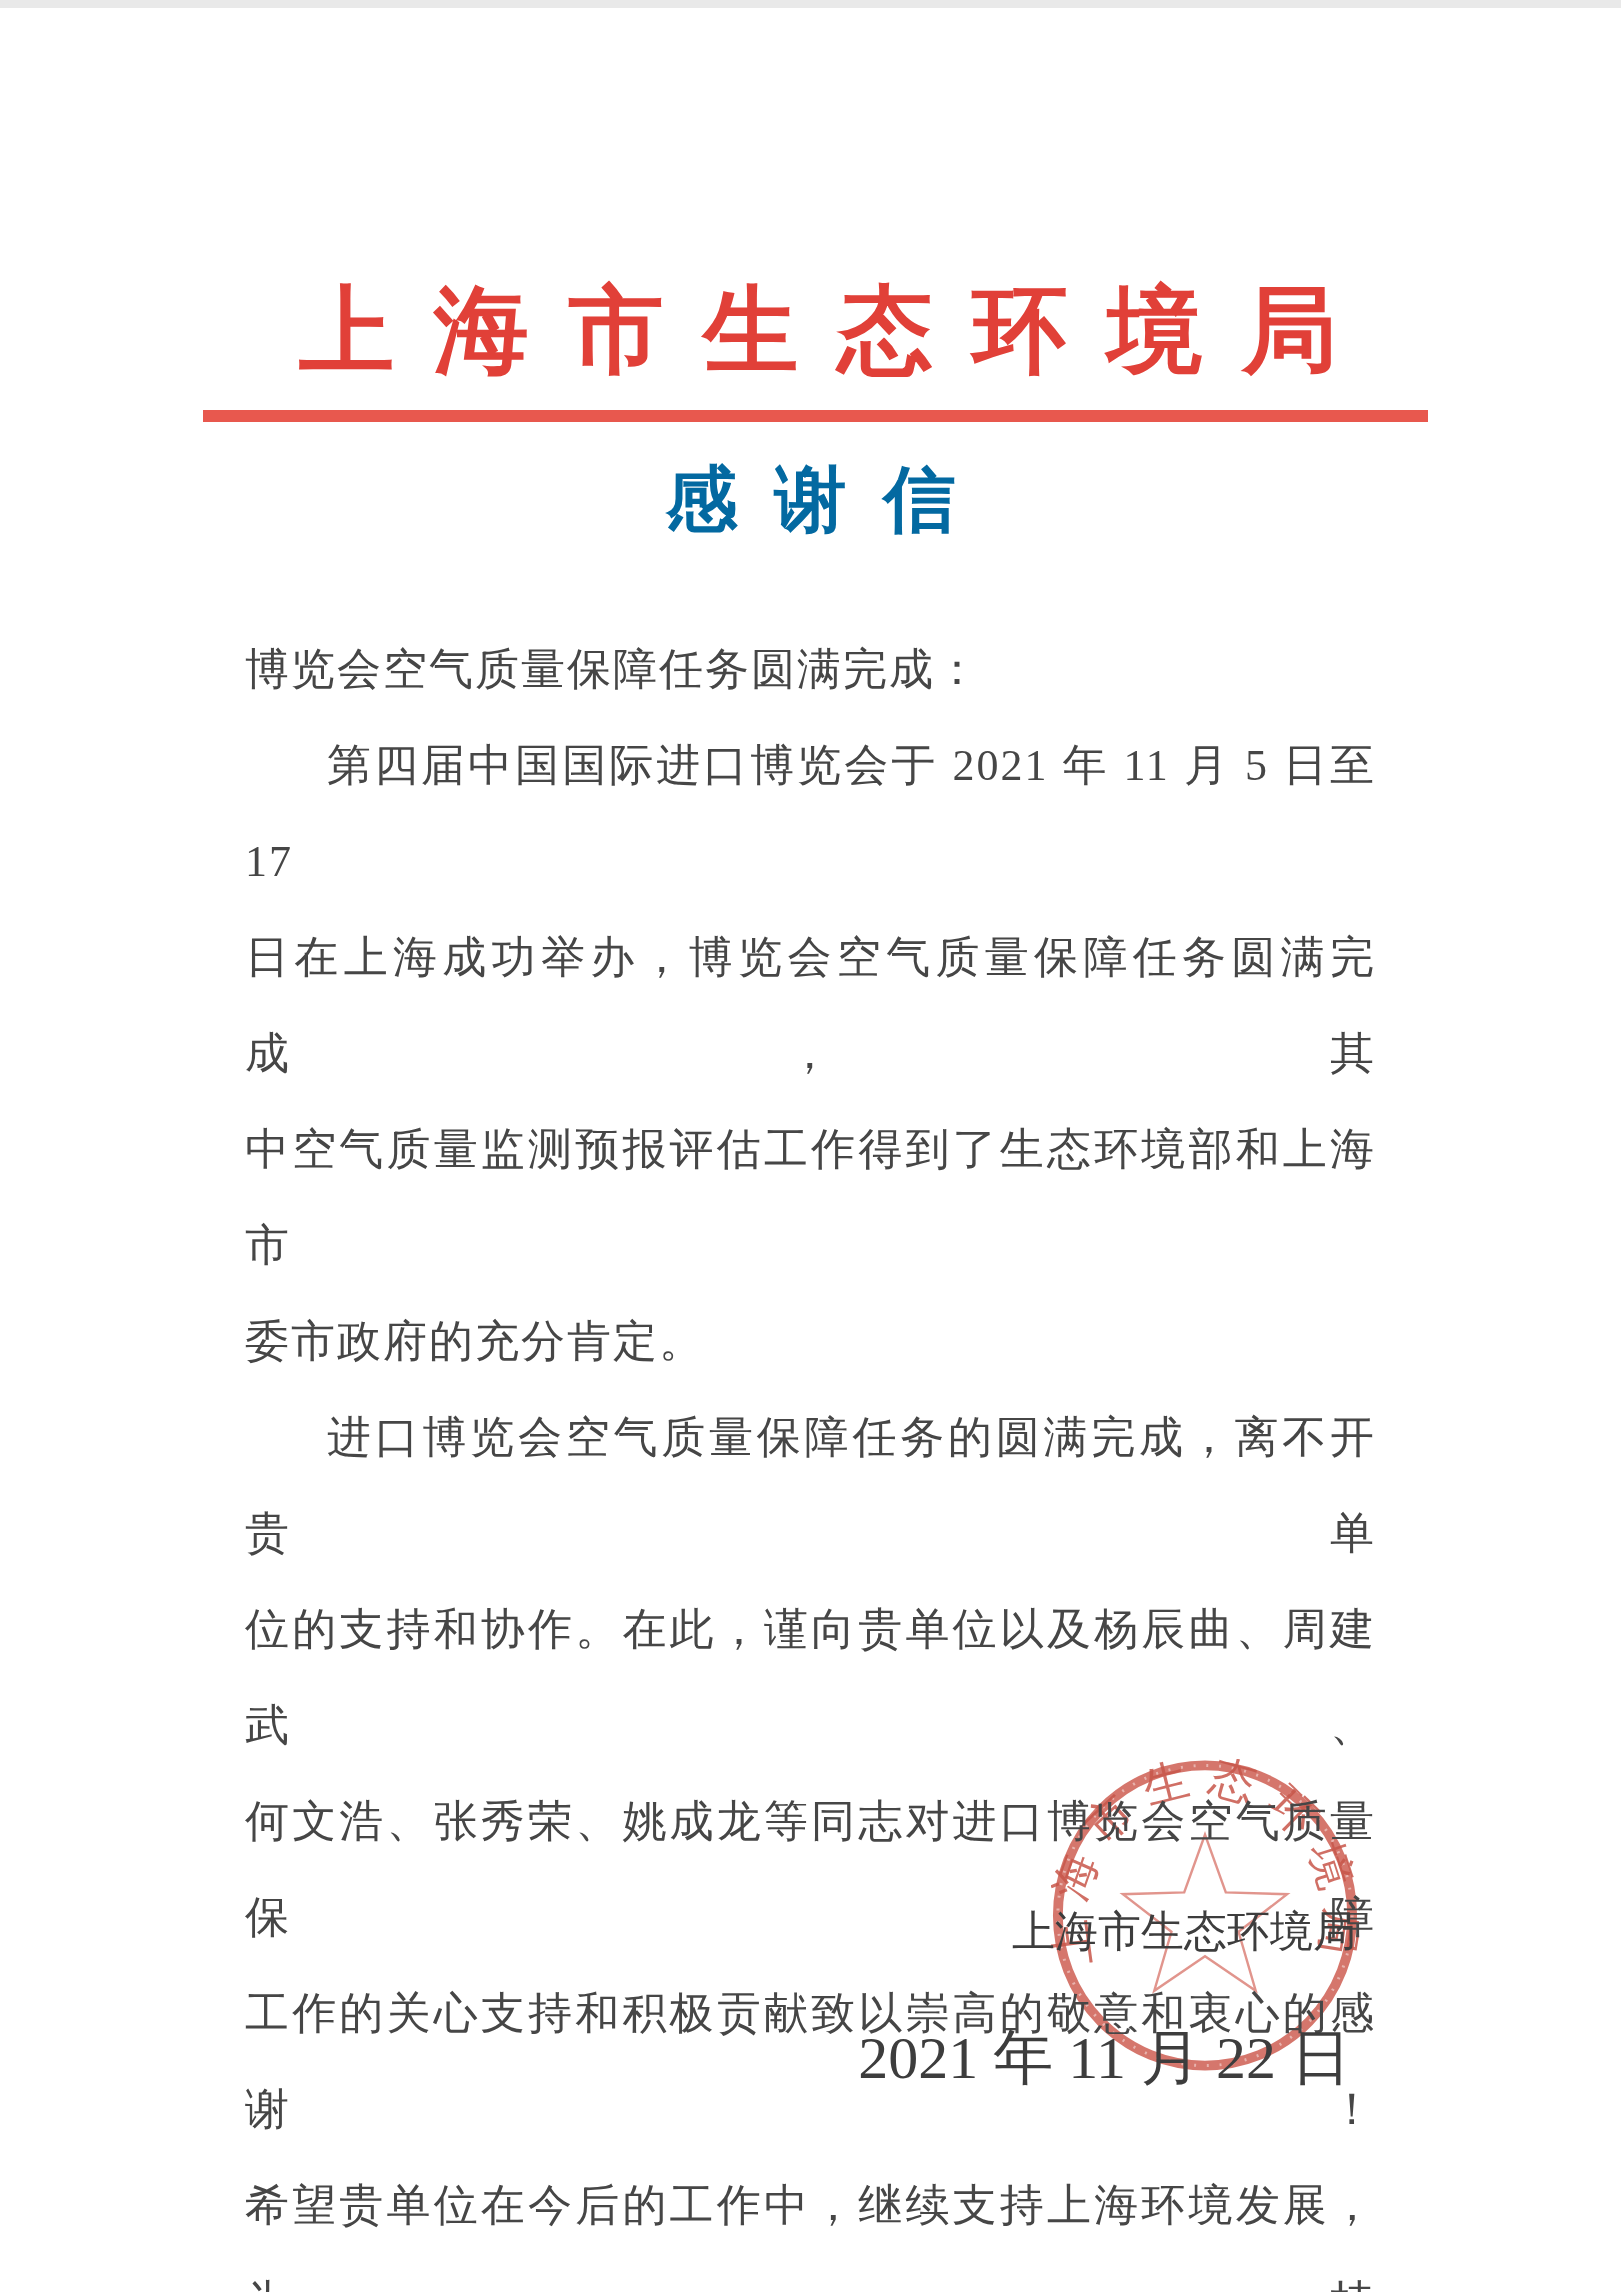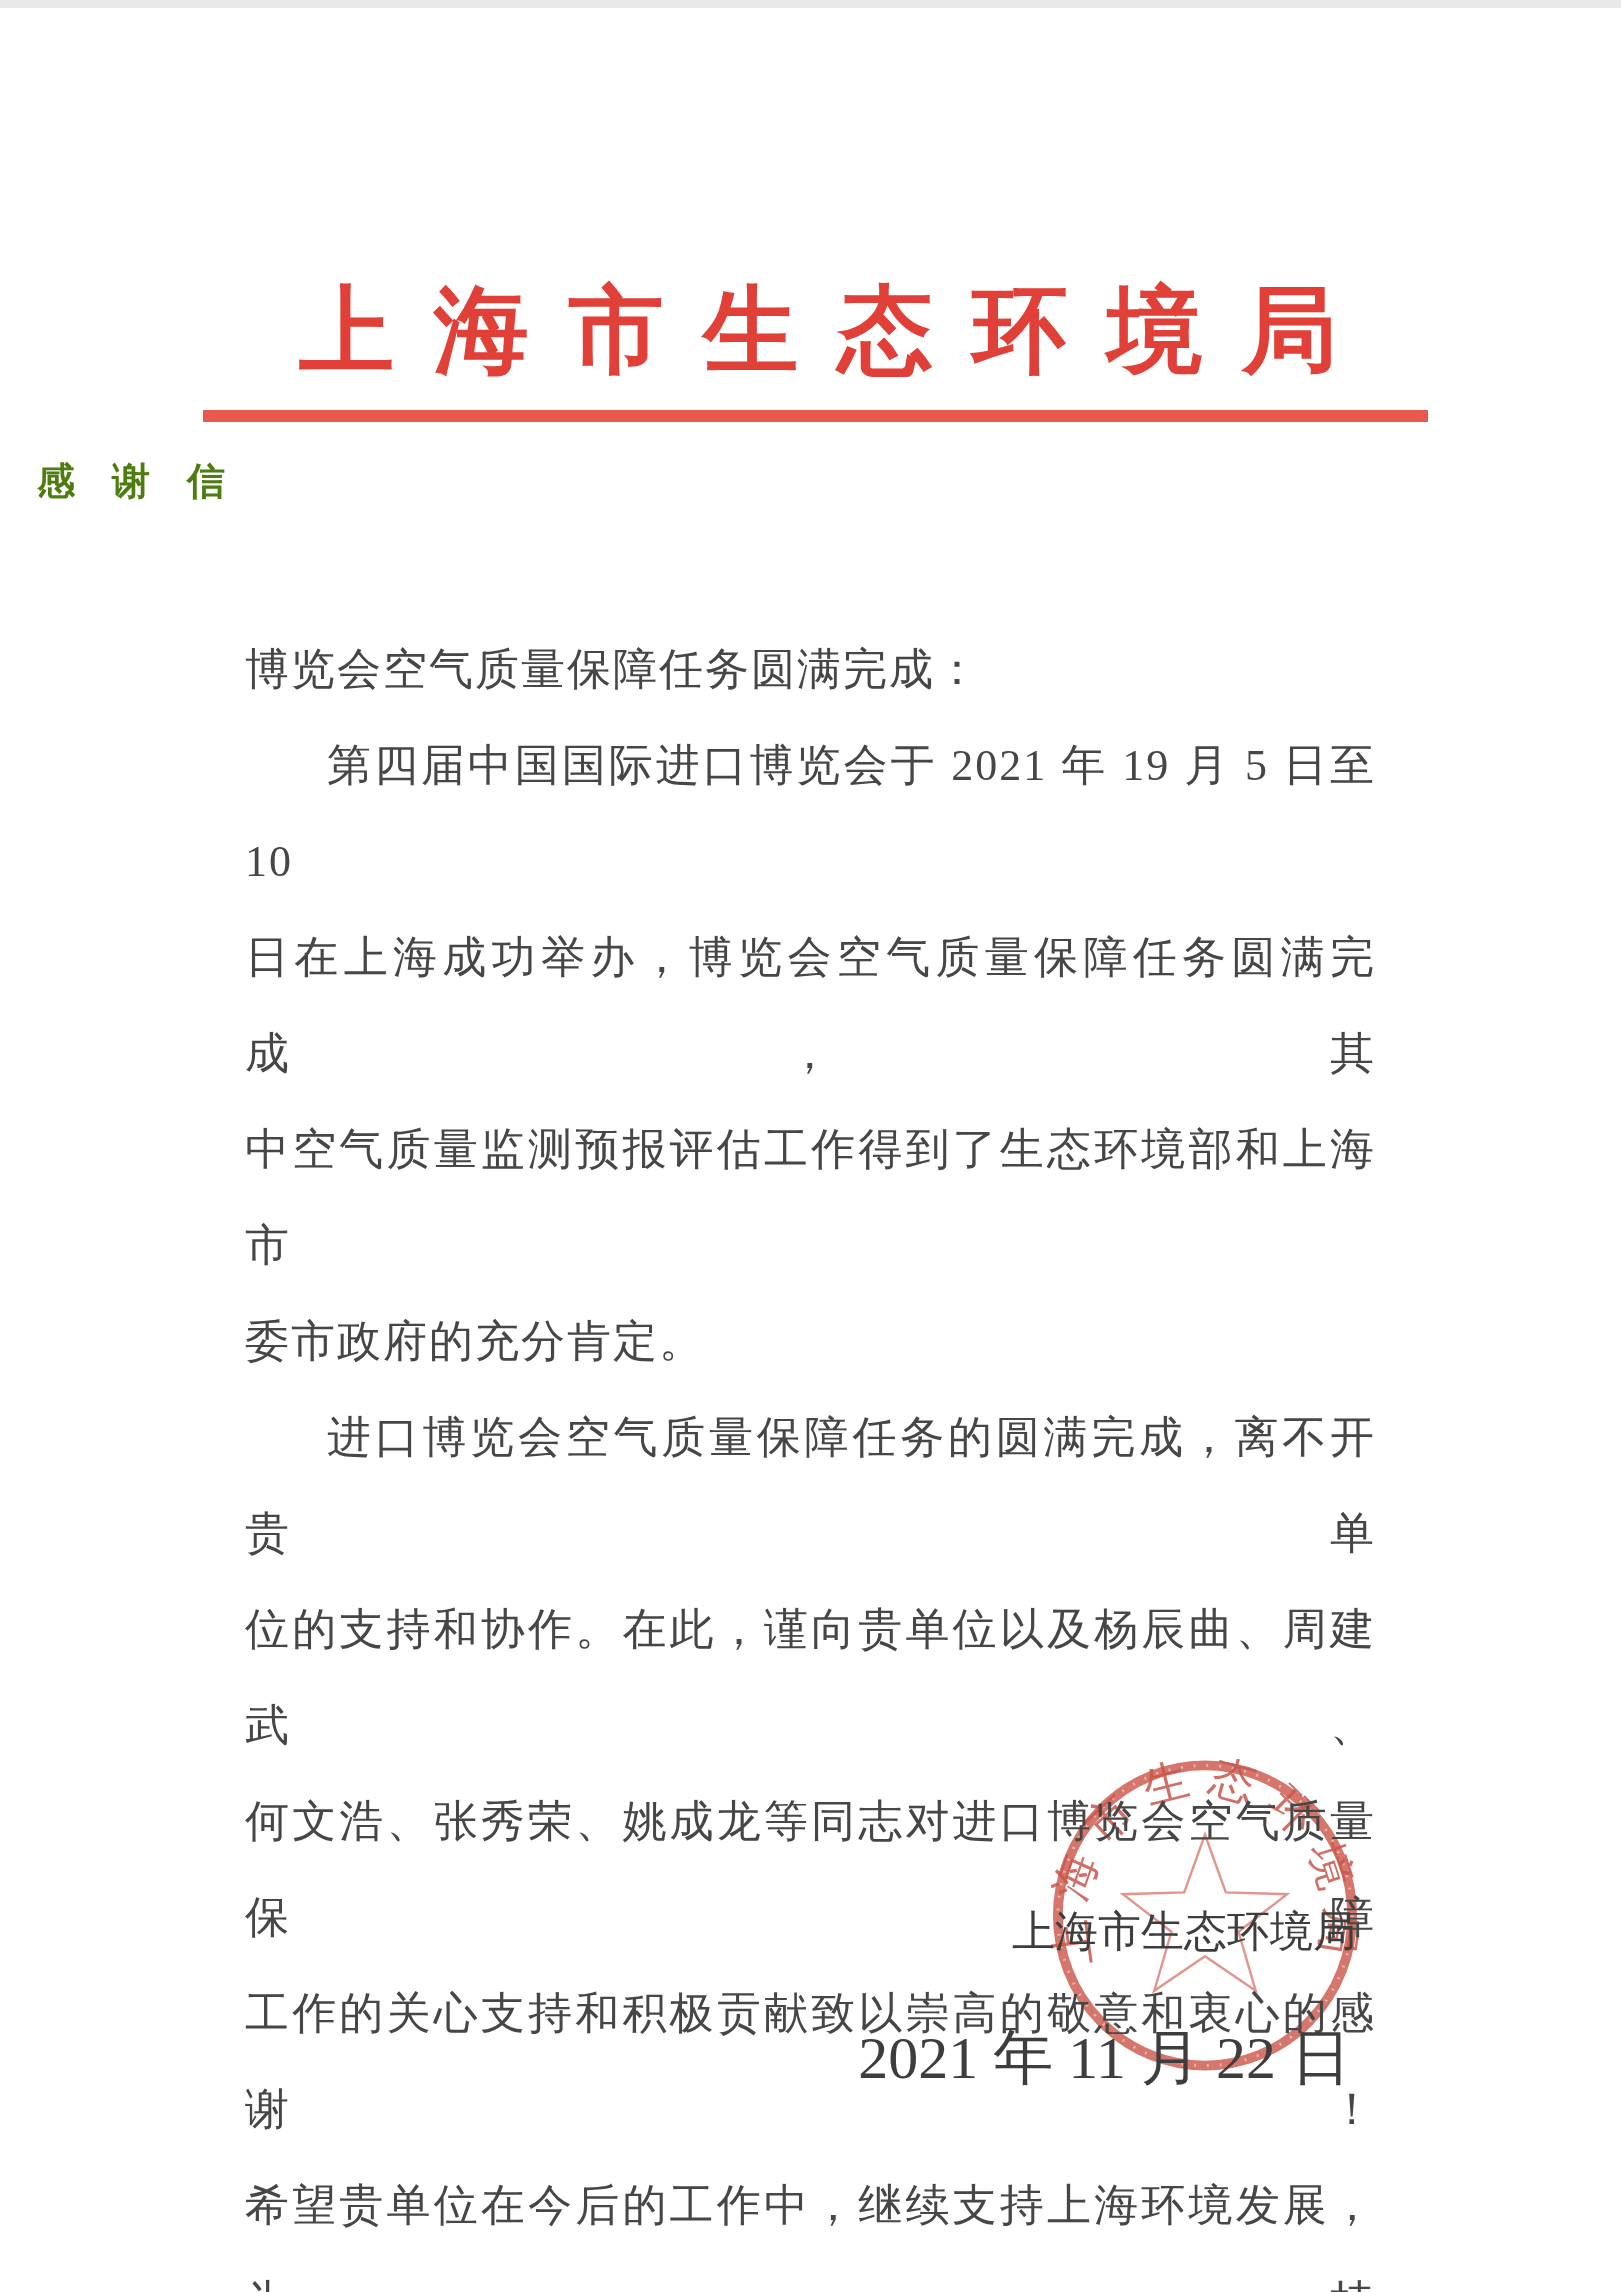--- a/index.html
+++ b/index.html
@@ -28,25 +28,25 @@
     top:402px;left:203px;
     width:1225px;height:11.8px;
     background:#e8584e;
   }
   
   .doc-title{
     position:absolute;
     top:453px;left:0;width:100%;
     box-sizing:border-box;
     padding-left:37px;             
-    text-align:left;
-    font-size:38px;line-height:1.1;
+    text-align:center;
+    font-size:72px;line-height:1.1;
     font-weight:700;
     letter-spacing:37px;
-    color:#4d7c0f;
+    color:#0369a1;
   }
   
   .body-block{
     position:absolute;
     top:614px;left:245px;width:1131px;
     font-size:44px;
     line-height:96px;
     letter-spacing:2px;
     color:#464646;
     z-index:2;
@@ -95,21 +95,21 @@
 
   <div class="org-header">上海市生态环境局</div>
 
   <div class="red-rule"></div>
 
   <div class="doc-title">感谢信</div>
 
   <div class="body-block">
     <div class="body-line">博览会空气质量保障任务圆满完成：</div>
     <div>
-        <div class="body-line indent justify">第四届中国国际进口博览会于 2021 年 19 月 5 日至 10</div>
+        <div class="body-line indent justify">第四届中国国际进口博览会于 2021 年 11 月 5 日至 17</div>
         <div class="body-line justify">日在上海成功举办，博览会空气质量保障任务圆满完成，其</div>
         <div class="body-line justify">中空气质量监测预报评估工作得到了生态环境部和上海市</div>
         <div class="body-line">委市政府的充分肯定。</div>
         <div class="body-line indent justify">进口博览会空气质量保障任务的圆满完成，离不开贵单</div>
         <div class="body-line justify">位的支持和协作。在此，谨向贵单位以及杨辰曲、周建武、</div>
         <div class="body-line justify">何文浩、张秀荣、姚成龙等同志对进口博览会空气质量保障</div>
         <div class="body-line justify">工作的关心支持和积极贡献致以崇高的敬意和衷心的感谢！</div>
         <div class="body-line justify">希望贵单位在今后的工作中，继续支持上海环境发展，为持</div>
       </div>
   </div>

